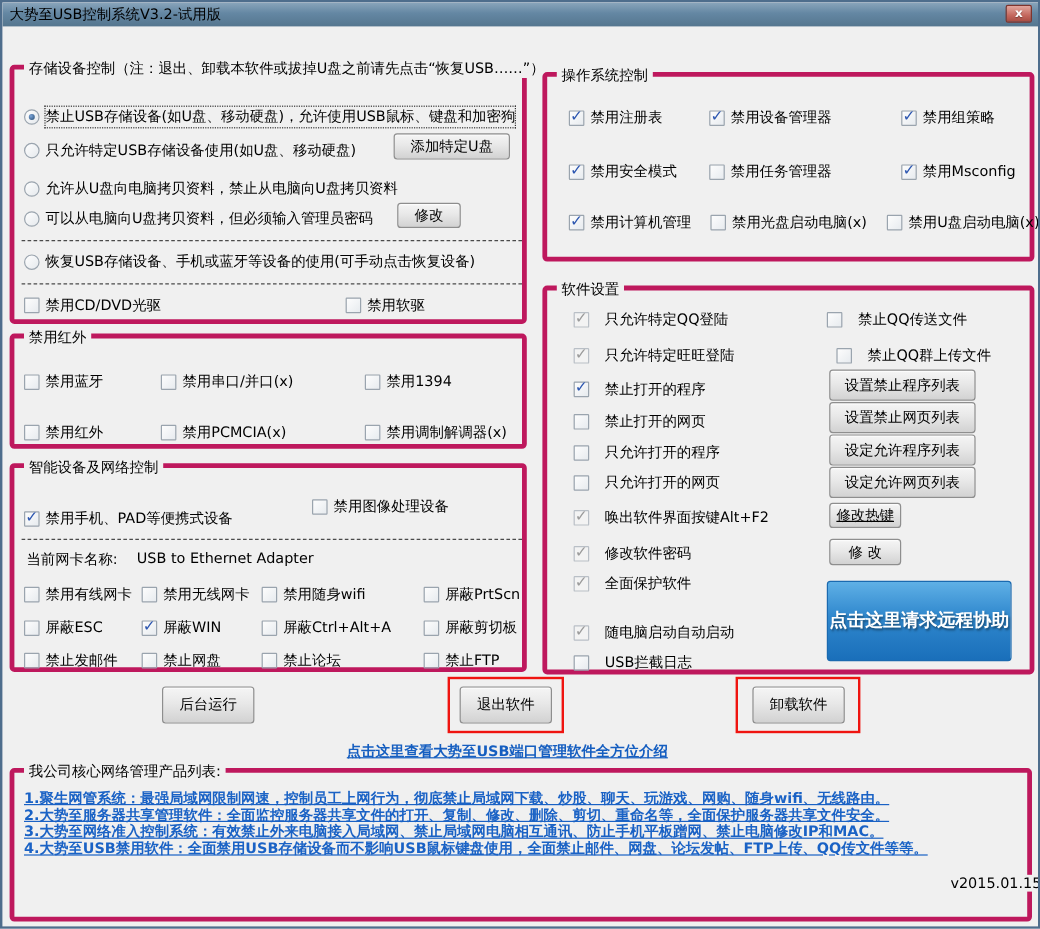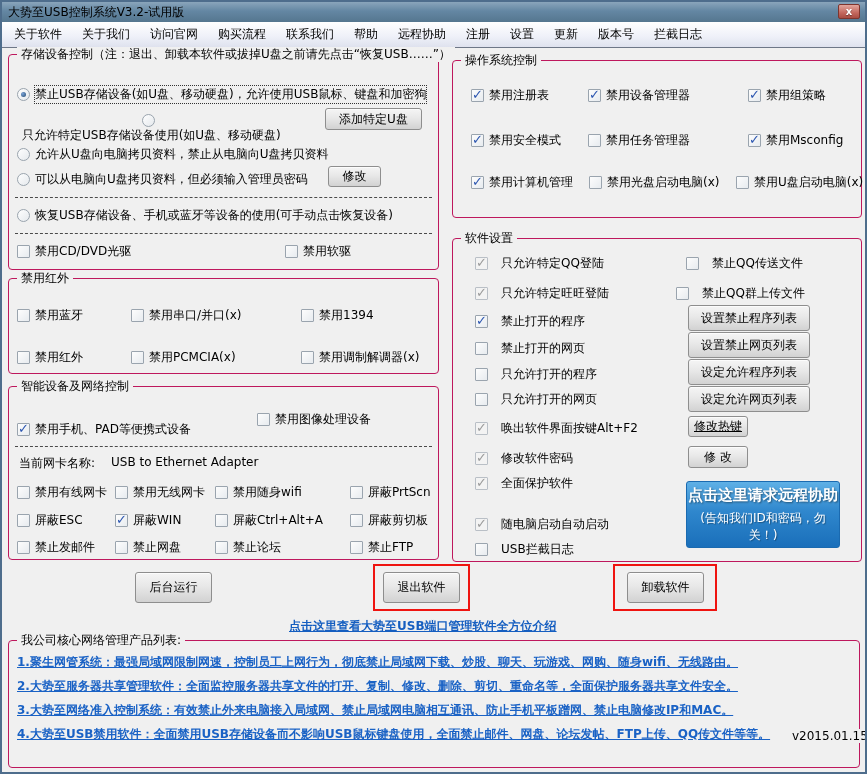--- a/index.html
+++ b/index.html
@@ -16,21 +16,21 @@
               background:linear-gradient(180deg,#e2a69d 0%,#c4685e 60%,#a84c42 100%);
               border:1px solid #7e352e; border-radius:2px; color:#fff; font-size:10px;
               font-weight:bold; display:flex; align-items:center; justify-content:center;
               text-shadow:0 1px 1px rgba(0,0,0,.4); cursor:pointer; }
   
   .menubar { position:absolute; left:0; top:20px; width:100%; height:26px;
              background:linear-gradient(180deg,#ffffff 0%,#eef0f8 60%,#dfe2ee 100%);
              border-bottom:1px solid #6e7787; display:flex; align-items:center; padding-left:2px; }
   .mi { font-size:12px; color:#000; padding:0 10px; line-height:25px; cursor:pointer; white-space:nowrap; }
   
-  .grp { position:absolute; border:1px solid #be185d; border-radius:4px; }
+  .grp { position:absolute; border:4px solid #be185d; border-radius:4px; }
   .gt { position:absolute; top:-8px; left:8px; background:#f0f0f0; padding:0 4px;
         font-size:12px; line-height:15px; color:#000; white-space:nowrap; }
   
   .cbrow,.rrow { position:absolute; display:flex; align-items:center; height:16px;
                  white-space:nowrap; cursor:pointer; }
   .lbl { font-size:12px; color:#000; margin-left:5px; }
   .lbl.focus { outline:1px dotted #333; }
   .box { width:13px; height:13px; border:1px solid #9aa4ae; border-radius:1px; flex:none;
          background:linear-gradient(135deg,#fdfdfd,#e7ebef); position:relative; }
   .box.on::before,.box.dis::before { content:"\2713"; position:absolute; left:0; top:-3px;
@@ -45,61 +45,47 @@
   .dash { position:absolute; border-top:1px dashed #4a4a4a; }
   .btn { position:absolute; display:flex; align-items:center; justify-content:center;
          font-size:12px; color:#000;
          background:linear-gradient(180deg,#f5f5f5 0%,#e8e8e8 45%,#d2d2d2 100%);
          border:1px solid #8e8e8e; border-radius:3px; box-shadow:inset 0 1px 0 #fcfcfc;
          cursor:pointer; white-space:nowrap; }
   .redbox { position:absolute; border:2px solid #ef1410; }
   .txt { position:absolute; font-size:12px; color:#000; white-space:nowrap; }
   .alink { position:absolute; font-size:12px; font-weight:bold; color:#155ec0;
            text-decoration:underline; white-space:nowrap; cursor:pointer; }
-  .plinks { position:absolute; left:8px; top:14px; display:flex; flex-direction:column; gap:10px; }
+  .plinks { position:absolute; left:8px; top:14px; display:flex; flex-direction:column; }
   .plink { font-size:12px; font-weight:bold; color:#1a62c5; text-decoration:underline;
            white-space:nowrap; cursor:pointer; line-height:14px; }
   .banner { position:absolute; background:linear-gradient(180deg,#5fb0e6 0%,#2f87cd 45%,#1a6fba 100%);
             border:1px solid #1a6ab0; border-radius:3px; color:#fff; text-align:center;
             display:flex; flex-direction:column; justify-content:center; gap:5px; cursor:pointer; }
   .banner .b1 { font-size:15px; font-weight:bold; text-shadow:1px 1px 2px rgba(0,0,0,.45); }
   .banner .b2 { font-size:12px; text-shadow:1px 1px 1px rgba(0,0,0,.35); }
 </style>
 </head>
 <body>
 
 <div class="window">
 
   <div class="titlebar">
     <span class="t">大势至USB控制系统V3.2-试用版</span>
     <span class="closebtn">x</span>
   </div>
 
-  <div class="menubar">
-    <span class="mi">关于软件</span>
-    <span class="mi">关于我们</span>
-    <span class="mi">访问官网</span>
-    <span class="mi">购买流程</span>
-    <span class="mi">联系我们</span>
-    <span class="mi">帮助</span>
-    <span class="mi">远程协助</span>
-    <span class="mi">注册</span>
-    <span class="mi">设置</span>
-    <span class="mi">更新</span>
-    <span class="mi">版本号</span>
-    <span class="mi">拦截日志</span>
-  </div>
 
   <div class="grp" style="left:6px; top:52px; width:431px; height:216px;">
     <span class="gt">存储设备控制（注：退出、卸载本软件或拔掉U盘之前请先点击“恢复USB……”）</span>
     <div class="rrow" style="left:8px; top:31px;">
       <span class="rd on"></span>
       <span class="lbl focus">禁止USB存储设备(如U盘、移动硬盘)，允许使用USB鼠标、键盘和加密狗</span>
     </div>
-    <div class="rrow" style="left:8px; top:59px;flex-direction:column;">
+    <div class="rrow" style="left:8px; top:59px;">
       <span class="rd"></span>
       <span class="lbl">只允许特定USB存储设备使用(如U盘、移动硬盘)</span>
     </div>
     <div class="btn" style="left:316px; top:53px; width:97px; height:22px;">添加特定U盘</div>
     <div class="rrow" style="left:8px; top:91px;">
       <span class="rd"></span>
       <span class="lbl">允许从U盘向电脑拷贝资料，禁止从电脑向U盘拷贝资料</span>
     </div>
     <div class="rrow" style="left:8px; top:116px;">
       <span class="rd"></span>
@@ -296,33 +282,32 @@
         <span class="lbl" style="margin-left:13px">随电脑启动自动启动</span>
     </div>
     <div class="cbrow" style="left:22px; top:302px;">
       <span class="box"></span>
         <span class="lbl" style="margin-left:13px">USB拦截日志</span>
     </div>
     <div class="cbrow" style="left:233px; top:16px;">
       <span class="box"></span>
         <span class="lbl" style="margin-left:13px">禁止QQ传送文件</span>
     </div>
-    <div class="cbrow" style="left:223px; top:46px;">
+    <div class="cbrow" style="left:241px; top:46px;">
       <span class="box"></span>
         <span class="lbl" style="margin-left:13px">禁止QQ群上传文件</span>
     </div>
     <div class="btn" style="left:235px; top:66px; width:122px; height:26px;">设置禁止程序列表</div>
     <div class="btn" style="left:235px; top:93px; width:122px; height:26px;">设置禁止网页列表</div>
     <div class="btn" style="left:235px; top:120px; width:122px; height:26px;">设定允许程序列表</div>
     <div class="btn" style="left:235px; top:147px; width:122px; height:26px;">设定允许网页列表</div>
     <div class="btn" style="left:235px; top:177px; width:60px; height:21px;text-decoration:underline;">修改热键</div>
     <div class="btn" style="left:235px; top:207px; width:60px; height:22px;">修 改</div>
     <div class="banner" style="left:233px; top:242px; width:154px; height:67px;">
       <span class="b1">点击这里请求远程协助</span>
-      <span class="b2">(告知我们ID和密码，勿关！)</span>
     </div>
   </div>
 
   <div class="btn" style="left:133px; top:570px; width:77px; height:31px;">后台运行</div>
   <div class="redbox" style="left:371px; top:562px; width:97px; height:47px;"></div>
   <div class="btn" style="left:381px; top:570px; width:77px; height:31px;">退出软件</div>
   <div class="redbox" style="left:611px; top:562px; width:104px; height:47px;"></div>
   <div class="btn" style="left:625px; top:570px; width:77px; height:31px;">卸载软件</div>
   <span class="alink" style="left:287px; top:616px;">点击这里查看大势至USB端口管理软件全方位介绍</span>
 

